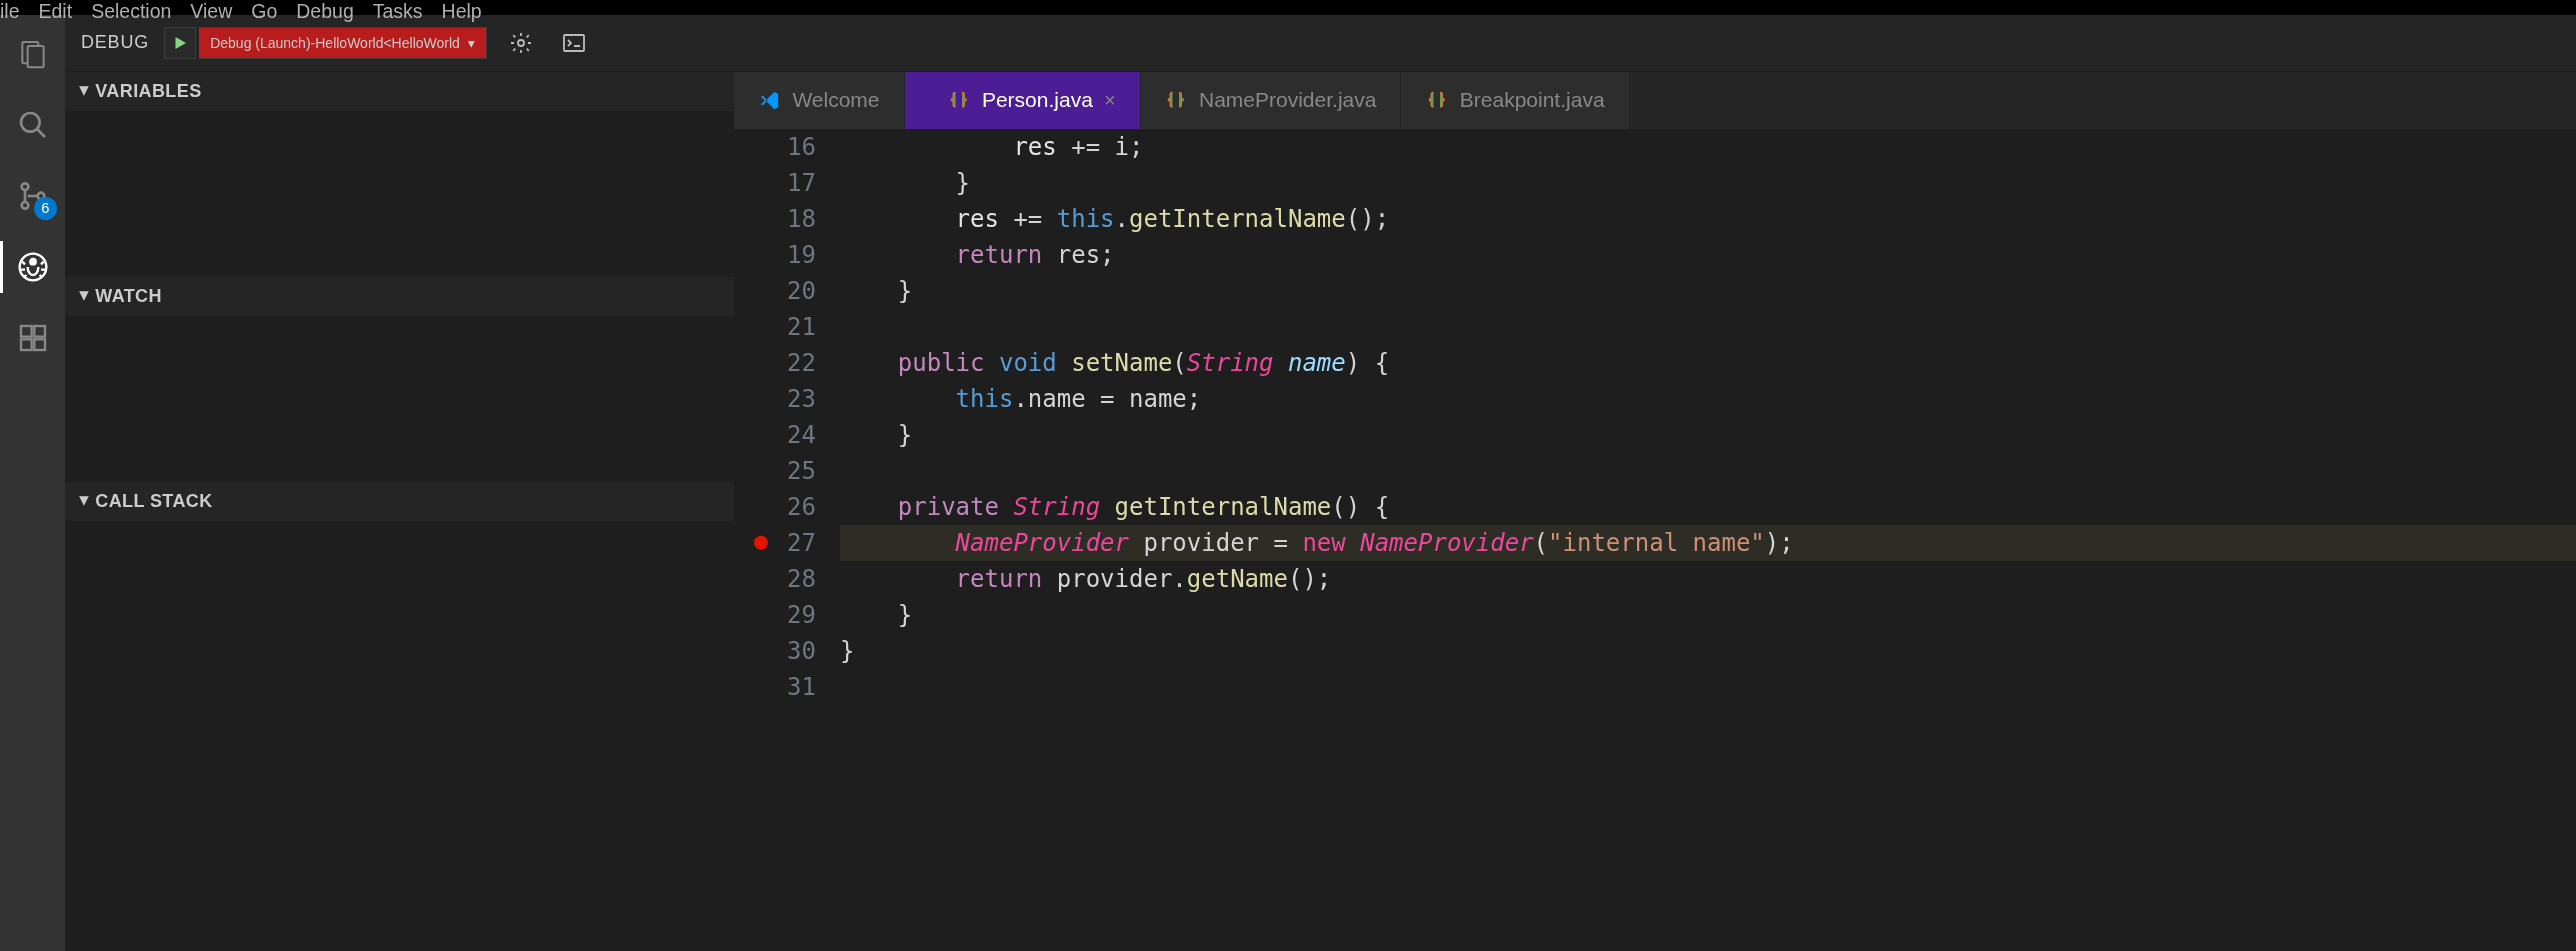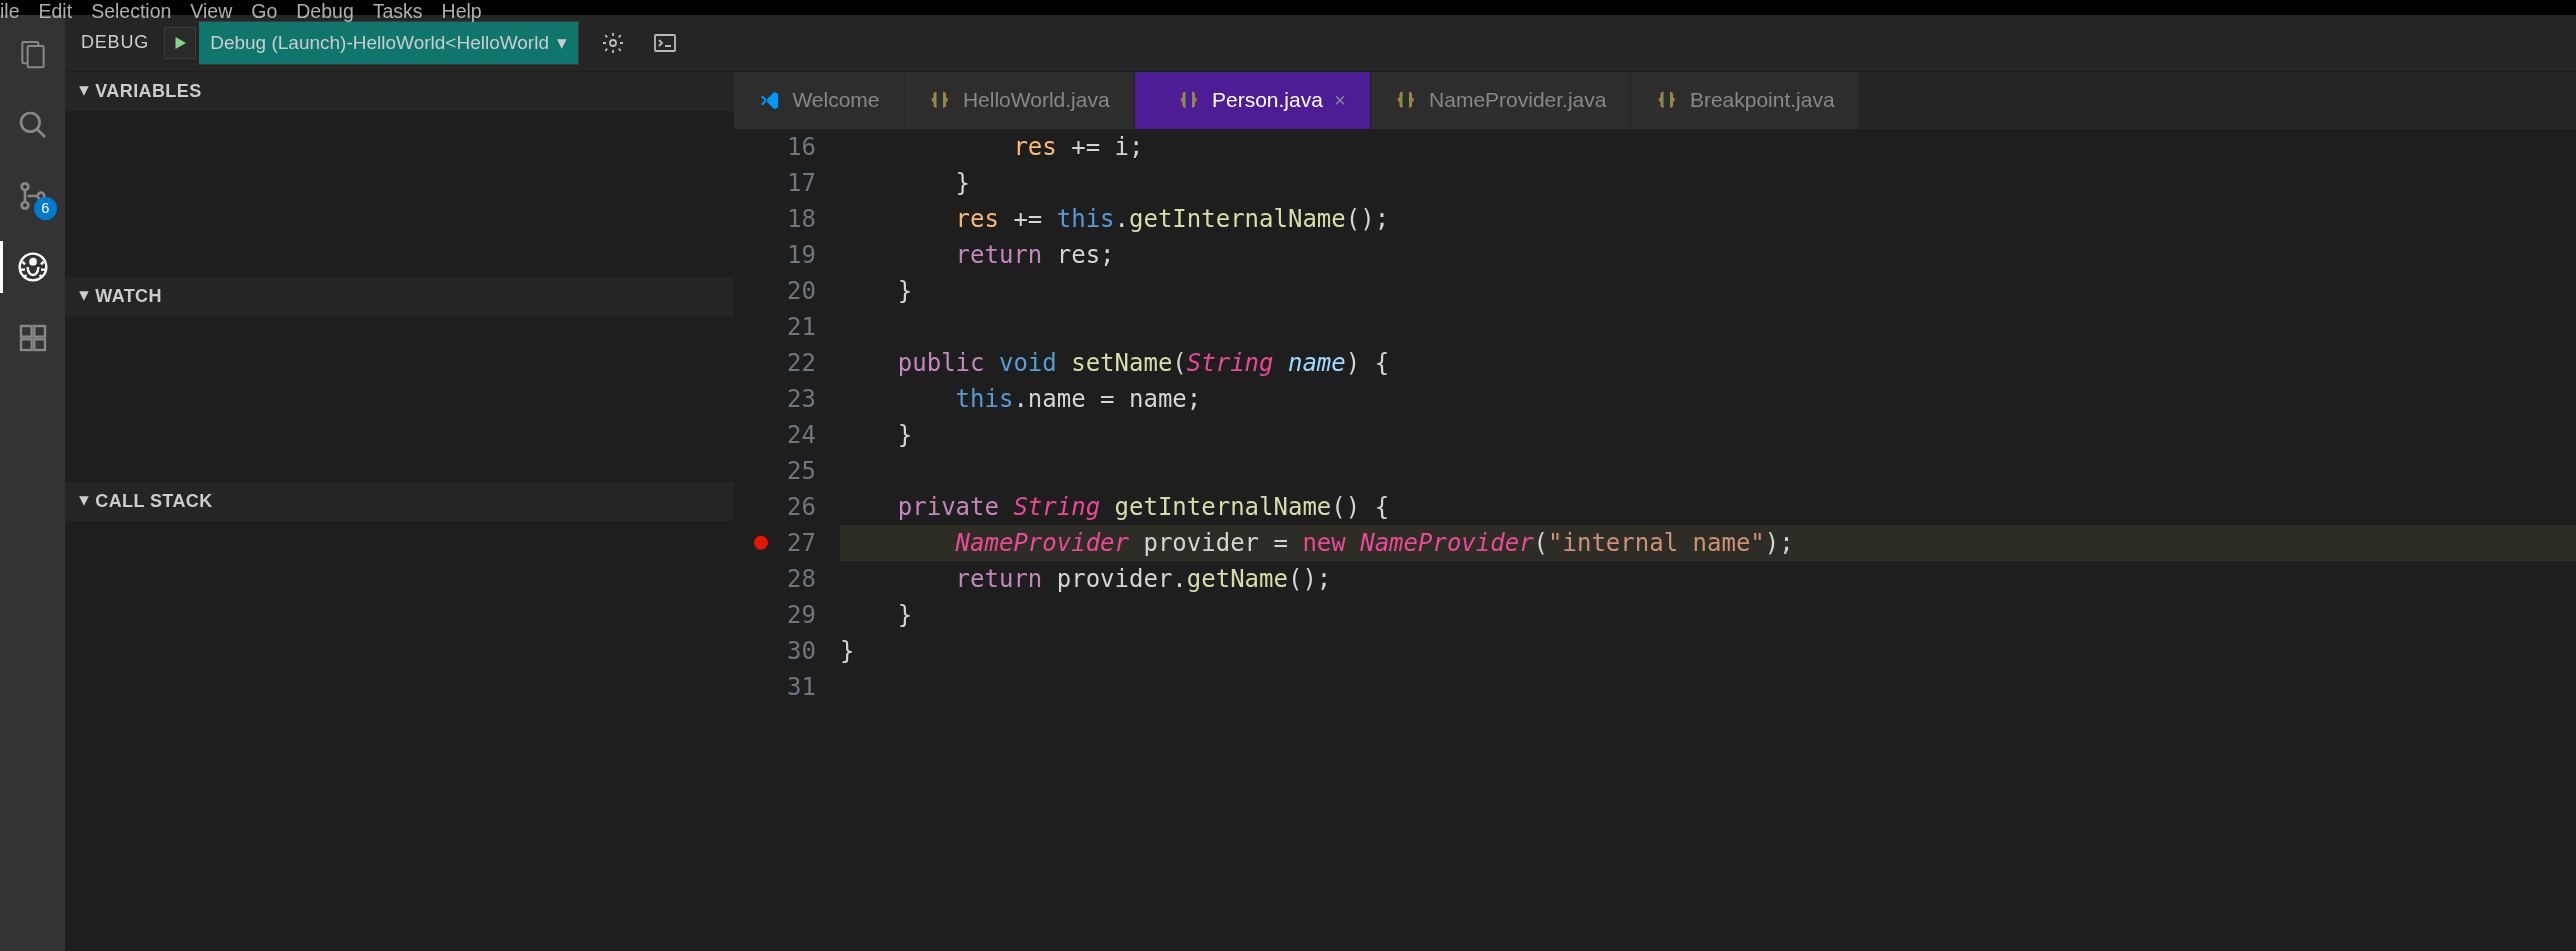--- a/index.html
+++ b/index.html
@@ -92,26 +92,26 @@
 .play-btn {
   width: 32px;
   height: 32px;
   display: flex;
   align-items: center;
   justify-content: center;
   border: 0.8px solid #3c3c3c;
   background: #2a2a2a;
 }
 .config-select {
-  height: 44px;
-  background: #0f766e;
+  height: 32px;
+  background: #b91c1c;
   border: 0.8px solid #3c3c3c;
   border-left: none;
   color: #ccc;
-  font-size: 19px;
+  font-size: 14px;
   padding: 0 11.4px;
   display: flex;
   align-items: center;
   gap: 8px;
 }
 .toolbar-icon {
   width: 36px;
   height: 36px;
   display: flex;
   align-items: center;
@@ -215,21 +215,21 @@
 .code-line.hl { background: rgba(90,90,60,0.25); }
 .k-pub { color: #c586c0; }
 .k-ret { color: #c586c0; }
 .k-new { color: #ec4899; }
 .k-void { color: #569cd6; }
 .k-this { color: #569cd6; }
 .k-priv { color: #c586c0; }
 .type { color: #ec4899; font-style: italic; }
 .param { color: #9cdcfe; font-style: italic; }
 .fn { color: #dcdcaa; }
-.var { color: #fdba74; margin-top: 20px; }
+.var { color: #e5e5e5; margin-top: 20px; }
 .str { color: #ce9178; }
 .op { color: #d4d4d4; }
 svg { display: block; }
 </style>
 </head>
 <body>
 
 <div class="menubar">
   <span class="menubar-item">ile</span>
   <span class="menubar-item">Edit</span>
@@ -330,28 +330,20 @@
 
       <div class="editor-area">
         <div class="tabs" id="tabs">
             <div class="tab">
               <span class="tab-icon">
                 <svg width="23" height="23" viewBox="0 0 24 24">
                   <path fill="#0098ff" d="M17 3l4 2v14l-4 2-9-9 9-9zM3 8l4 4-4 4 2 1 5-5-5-5-2 1z"></path>
                 </svg>
               </span>
               <span>Welcome</span>
-            </div>
-            <div class="tab">
-              <span class="tab-icon">
-                <svg width="19.5" height="19.5" viewBox="0 0 24 24">
-                  <path fill="#6a9955" d="M8 3c-2 0-3 1-3 3v3c0 1-1 2-2 2v2c1 0 2 1 2 2v3c0 2 1 3 3 3M16 3c2 0 3 1 3 3v3c0 1 1 2 2 2v2c-1 0-2 1-2 2v3c0 2-1 3-3 3" stroke="#cc7832" stroke-width="1.5"></path>
-                </svg>
-              </span>
-              <span>HelloWorld.java</span>
             </div>
             <div class="tab active">
               <span class="tab-icon">
                 <svg width="19.5" height="19.5" viewBox="0 0 24 24">
                   <path fill="#6a9955" d="M8 3c-2 0-3 1-3 3v3c0 1-1 2-2 2v2c1 0 2 1 2 2v3c0 2 1 3 3 3M16 3c2 0 3 1 3 3v3c0 1 1 2 2 2v2c-1 0-2 1-2 2v3c0 2-1 3-3 3" stroke="#cc7832" stroke-width="1.5"></path>
                 </svg>
               </span>
               <span>Person.java</span>
               <span class="close">×</span>
             </div>

